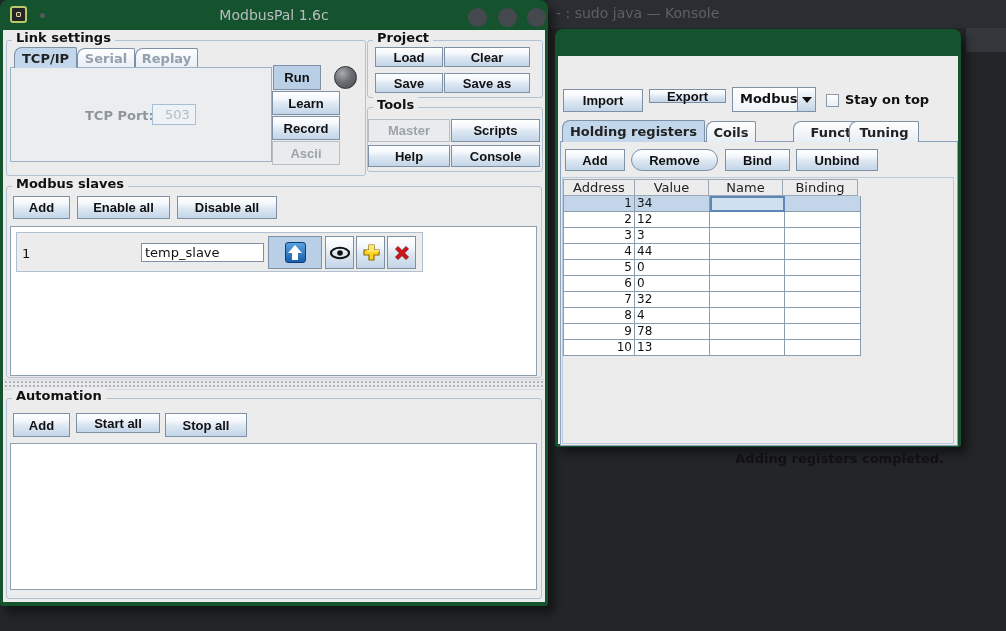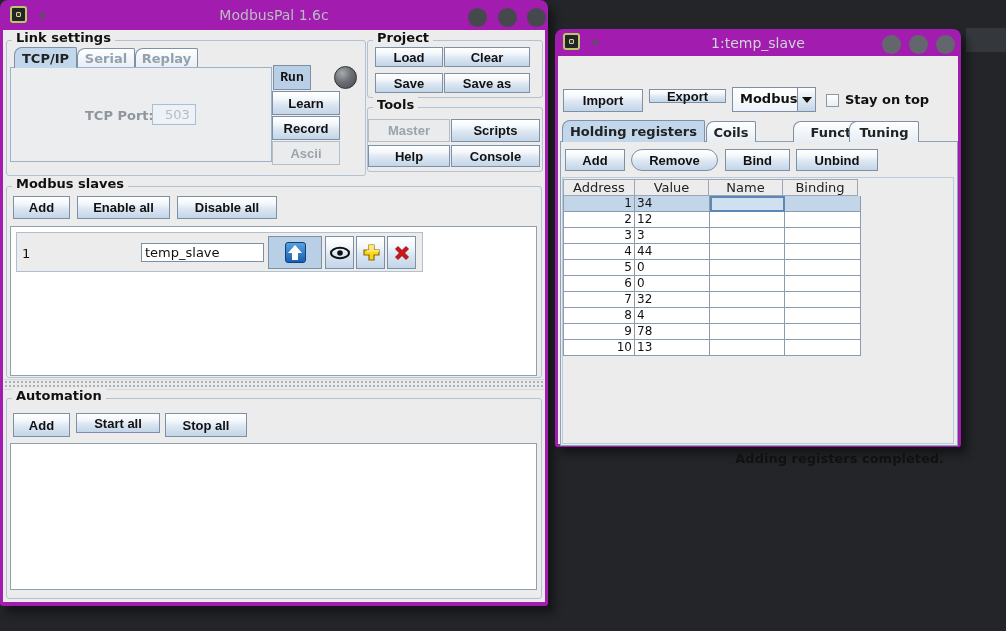--- a/index.html
+++ b/index.html
@@ -6,21 +6,21 @@
   html,body { width:1006px; height:631px; background:#232528; overflow:hidden; }
   body { font-family:"DejaVu Sans", sans-serif; }
   #stage { position:relative; width:1006px; height:631px; background:#232528; }
 
   
   .konsole-bar { position:absolute; left:548px; top:0; width:458px; height:28px; background:#2a2d31; }
   .konsole-bar .ktitle { position:absolute; left:8px; top:5px; font-size:14px; color:#5d6165; }
   .konsole-band { position:absolute; left:966px; top:28px; width:40px; height:24px; background:#34373c; }
 
   
-  .xwin { position:absolute; background:#a21caf; border-radius:8px 8px 3px 3px;
+  .xwin { position:absolute; background:#14532d; border-radius:8px 8px 3px 3px;
           box-shadow:6px 7px 9px rgba(0,0,0,0.45); }
   .titlebar { position:absolute; left:0; top:0; right:0; height:30px; }
   .win-title { position:absolute; left:0; right:0; top:7px; text-align:center; font-size:14px; color:#b9bdc1; }
   .win-icon { position:absolute; left:10px; top:6px; width:17px; height:17px; border:2px solid #b9c96a;
               border-radius:3px; background:#222426; }
   .win-icon i { position:absolute; left:4px; top:4px; width:5px; height:5px;
                 border:1px solid #d9d3a2; border-radius:1px; background:#3a3c30; display:block;}
   .tb-dot { position:absolute; width:5px; height:5px; border-radius:50%; background:#54585c; top:13px; }
   .circle-btn { position:absolute; width:19px; height:19px; border-radius:50%; background:#45494e; top:8px; }
   .win-body { position:absolute; left:3px; right:3px; top:30px; bottom:4px; background:#ececec; }
@@ -105,20 +105,23 @@
   .statusbar { position:absolute; left:2px; right:2px; top:391px; height:22px;
                font-size:13px; font-weight:bold; color:#111; text-align:right; padding:4px 12px 0 0; }
 
   svg { display:block; }
 </style>
 </head>
 <body>
 
 <div id="stage">
 
+  <div class="konsole-bar">
+    <span class="ktitle">- : sudo java — Konsole</span>
+  </div>
   <div class="konsole-band"></div>
 
   <div class="xwin" id="win-left">
     <div class="titlebar">
       <span class="win-icon">
           <i></i>
         </span>
       <span class="tb-dot" style="left:40px;"></span>
       <div class="win-title">ModbusPal 1.6c</div>
       <span class="circle-btn" style="left:468px;"></span>
@@ -132,21 +135,21 @@
 
       <div class="tab sel" style="left:11px; top:17px; width:63px; height:21px; z-index:3;">TCP/IP</div>
       <div class="tab gray" style="left:74px; top:18px; width:58px; height:20px;">Serial</div>
       <div class="tab gray" style="left:132px; top:18px; width:63px; height:20px;">Replay</div>
 
       <div class="tabpanel" style="left:7px; top:37px; width:262px; height:95px;">
         <span class="lbl-gray" style="left:74px; top:40px;">TCP Port:</span>
         <input class="tfield dis" style="left: 141px; top: 36px; width: 44px; height: 21px;" readonly="" value="503">
       </div>
 
-      <button class="btn sel" style="left:270px; top:35px; width:38px; height:25px;font-family:Liberation Mono, monospace;">Run</button>
+      <button class="btn sel" style="left:270px; top:35px; width:48px; height:25px;">Run</button>
       <span class="led" style="left:331px; top:36px;"></span>
       <button class="btn" style="left:269px; top:61px; width:68px; height:24px;">Learn</button>
       <button class="btn" style="left:269px; top:86px; width:68px; height:24px;">Record</button>
       <button class="btn dis" style="left:269px; top:111px; width:68px; height:24px;">Ascii</button>
 
       <div class="group" style="left:364px; top:10px; width:176px; height:58px;"></div>
       <div class="gtitle" style="left:370px; top:0px;">Project</div>
       <button class="btn" style="left:372px; top:17px; width:68px; height:20px;">Load</button>
       <button class="btn" style="left:441px; top:17px; width:86px; height:20px;">Clear</button>
       <button class="btn" style="left:372px; top:43px; width:68px; height:20px;">Save</button>
@@ -200,30 +203,20 @@
       <div class="group" style="left:3px; top:368px; width:536px; height:201px;"></div>
       <div class="gtitle" style="left:9px; top:358px;">Automation</div>
       <button class="btn" style="left:10px; top:383px; width:57px; height:24px;">Add</button>
       <button class="btn" style="left:73px; top:383px; width:84px; height:20px;">Start all</button>
       <button class="btn" style="left:162px; top:383px; width:82px; height:24px;">Stop all</button>
       <div class="whitearea" style="left:7px; top:413px; width:527px; height:147px;"></div>
     </div>
   </div>
 
   <div class="xwin" id="win-right">
-    <div class="titlebar">
-      <span class="win-icon" style="top:4px; left:8px;">
-          <i></i>
-        </span>
-      <span class="tb-dot" style="left:38px; top:11px;"></span>
-      <div class="win-title">1:temp_slave</div>
-      <span class="circle-btn" style="left:327px;"></span>
-      <span class="circle-btn" style="left:354px;"></span>
-      <span class="circle-btn" style="left:381px;"></span>
-    </div>
     <div class="win-body">
 
       <button class="btn" style="left:5px; top:33px; width:80px; height:23px;">Import</button>
       <button class="btn" style="left:91px; top:33px; width:77px; height:14px;">Export</button>
       <div class="combo">
         <span class="ctext">Modbus</span>
         <span class="carrow">
             <span class="tri"></span>
           </span>
       </div>

